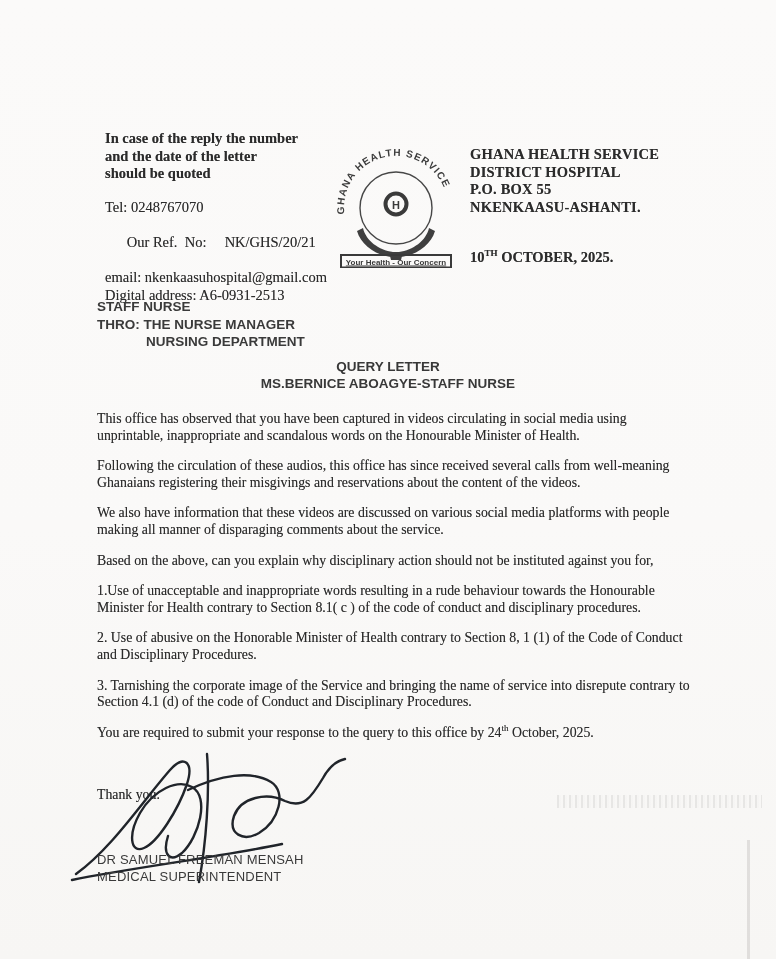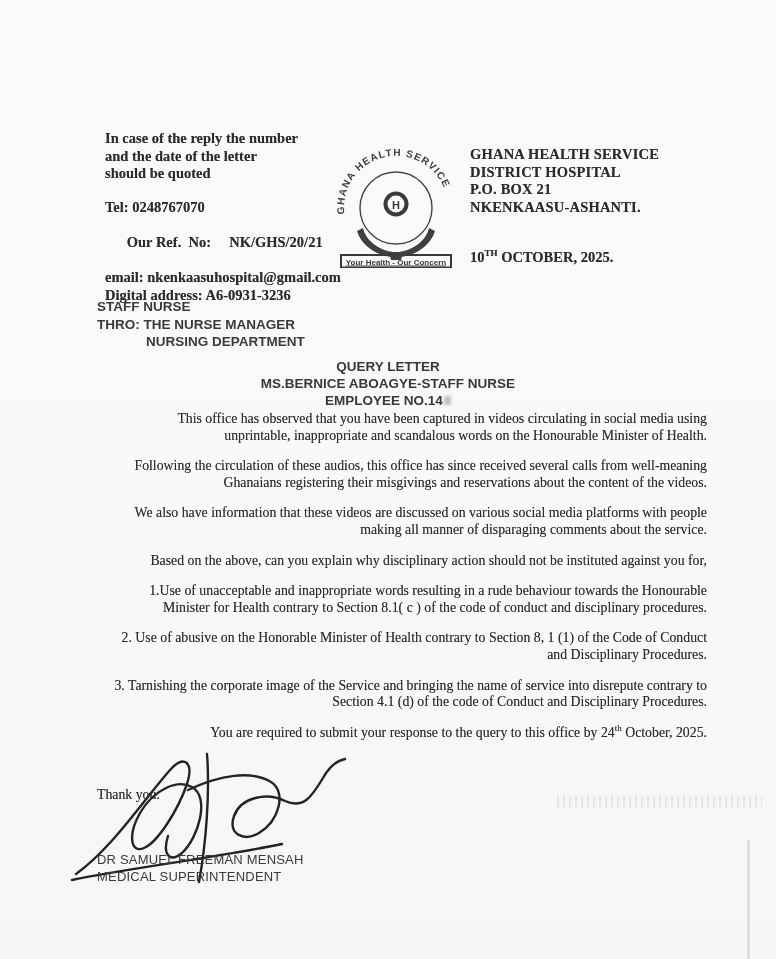--- a/index.html
+++ b/index.html
@@ -10,38 +10,38 @@
     font-family:"Liberation Serif", serif;
     color:#2b2b2b;
     overflow:hidden;
   }
   .sans{font-family:"Liberation Sans", sans-serif;}
   .abs{position:absolute;}
   .soft{text-shadow:0 0 .6px rgba(70,70,70,.55);}
 
   
   .lh-note{left:105px;top:130px;font-size:14.5px;line-height:17.5px;font-weight:700;}
-  .lh-contact{left:105px;top:199px;font-size:14.5px;line-height:17.5px;font-weight:700;}
+  .lh-contact{left:105px;top:199px;font-size:14.5px;line-height:17.5px;font-weight:400;}
   .lh-contact .refline{white-space:pre;}
   .lh-org{left:470px;top:146px;font-size:14.5px;line-height:17.5px;font-weight:700;letter-spacing:.2px;}
   .lh-date{left:470px;top:249px;font-size:14.5px;font-weight:700;}
   sup.small{font-size:9px;vertical-align:super;line-height:0;}
 
   .logo-wrap{left:333px;top:136px;width:126px;height:132px;}
 
   
   .addressee{left:97px;top:298px;font-size:13.5px;line-height:17.5px;font-weight:700;color:#3a3a3a;}
   .addressee .indent{padding-left:49px;}
 
   
   .subject{left:0;top:358px;width:776px;text-align:center;font-size:13.5px;line-height:17px;font-weight:700;color:#383838;}
   .redacted{display:inline-block;width:7px;height:9px;margin-left:1px;background:rgba(110,110,110,.4);filter:blur(1.6px);vertical-align:baseline;}
 
   
-  .body-flow{left:113px;top:411px;width:594px;font-size:13.8px;line-height:16.6px;text-align:right;}
+  .body-flow{left:97px;top:411px;width:594px;font-size:13.8px;line-height:16.6px;}
   .body-flow p{margin:0 0 14px 0;}
 
   .closing{margin:0 0 0 0;}
 
   .thanks{left:97px;top:787px;font-size:13.8px;}
   .sig{left:70px;top:748px;width:310px;height:140px;}
   .sig path{fill:none;stroke:#20242a;stroke-width:2.4;stroke-linecap:round;}
   .signer{left:97px;top:852px;font-size:13px;line-height:16.5px;font-weight:400;color:#3a3a3a;letter-spacing:.2px;}
 
   .watermark{left:557px;top:795px;width:205px;height:13px;opacity:.55;filter:blur(.7px);
@@ -58,21 +58,21 @@
     <div>and the date of the letter</div>
     <div>should be quoted</div>
   </div>
 
   <div class="abs lh-contact soft">
     <div>Tel: 0248767070</div>
     <div class="refline">
       <span>Our Ref.  No:</span><span>&nbsp;&nbsp;&nbsp;&nbsp;&nbsp;</span><span>NK/GHS/20/21</span>
     </div>
     <div>email: nkenkaasuhospital@gmail.com</div>
-    <div>Digital address: A6-0931-3236</div>
+    <div>Digital address: A6-0931-2513</div>
   </div>
 
   <div class="abs logo-wrap">
     <svg width="126" height="132" viewBox="0 0 126 132">
       <defs>
         <path id="arcPath" d="M 12,82 A 52,52 0 1 1 114,82" fill="none"></path>
       </defs>
       <text font-family="Liberation Sans, sans-serif" font-size="10" font-weight="bold" fill="#3c3c3c" letter-spacing="1.2">
         <textPath href="#arcPath" startOffset="4">GHANA HEALTH SERVICE</textPath>
       </text>
@@ -85,40 +85,37 @@
         <path d="M56,116 L70,116 L68,124 L58,124 Z"></path>
       </g>
       <rect x="8" y="119" width="110" height="12.5" fill="none" stroke="#3a3a3a" stroke-width="2"></rect>
       <text x="63" y="128.5" text-anchor="middle" font-family="Liberation Sans, sans-serif" font-size="8" font-weight="bold" fill="#3a3a3a" text-decoration="underline">Your Health - Our Concern</text>
     </svg>
   </div>
 
   <div class="abs lh-org soft">
     <div>GHANA HEALTH SERVICE</div>
     <div>DISTRICT HOSPITAL</div>
-    <div>P.O. BOX 21</div>
+    <div>P.O. BOX 55</div>
     <div>NKENKAASU-ASHANTI.</div>
   </div>
 
   <div class="abs lh-date soft">
     <span>10</span><sup class="small">TH</sup><span> OCTOBER, 2025.</span>
   </div>
 
   <div class="abs addressee sans">
     <div>STAFF NURSE</div>
     <div>THRO: THE NURSE MANAGER</div>
     <div class="indent">NURSING DEPARTMENT</div>
   </div>
 
   <div class="abs subject sans">
     <div>QUERY LETTER</div>
     <div>MS.BERNICE ABOAGYE-STAFF NURSE</div>
-    <div>
-      <span>EMPLOYEE NO.14</span><span class="redacted"></span>
-    </div>
   </div>
 
   <div class="abs body-flow soft">
     <p>This office has observed that you have been captured in videos circulating in social media using unprintable, inappropriate and scandalous words on the Honourable Minister of Health.</p>
     <p>Following the circulation of these audios, this office has since received several calls from well-meaning Ghanaians registering their misgivings and reservations about the content of the videos.</p>
     <p>We also have information that these videos are discussed on various social media platforms with people making all manner of disparaging comments about the service.</p>
     <p>Based on the above, can you explain why disciplinary action should not be instituted against you for,</p>
     <p>1.Use of unacceptable and inappropriate words resulting in a rude behaviour towards the Honourable Minister for Health contrary to Section 8.1( c ) of the code of conduct and disciplinary procedures.</p>
     <p>2. Use of abusive on the Honorable Minister of Health contrary to Section 8, 1 (1) of the Code of Conduct and Disciplinary Procedures.</p>
     <p>3. Tarnishing the corporate image of the Service and bringing the name of service into disrepute contrary to Section 4.1 (d) of the code of Conduct and Disciplinary Procedures.</p>

